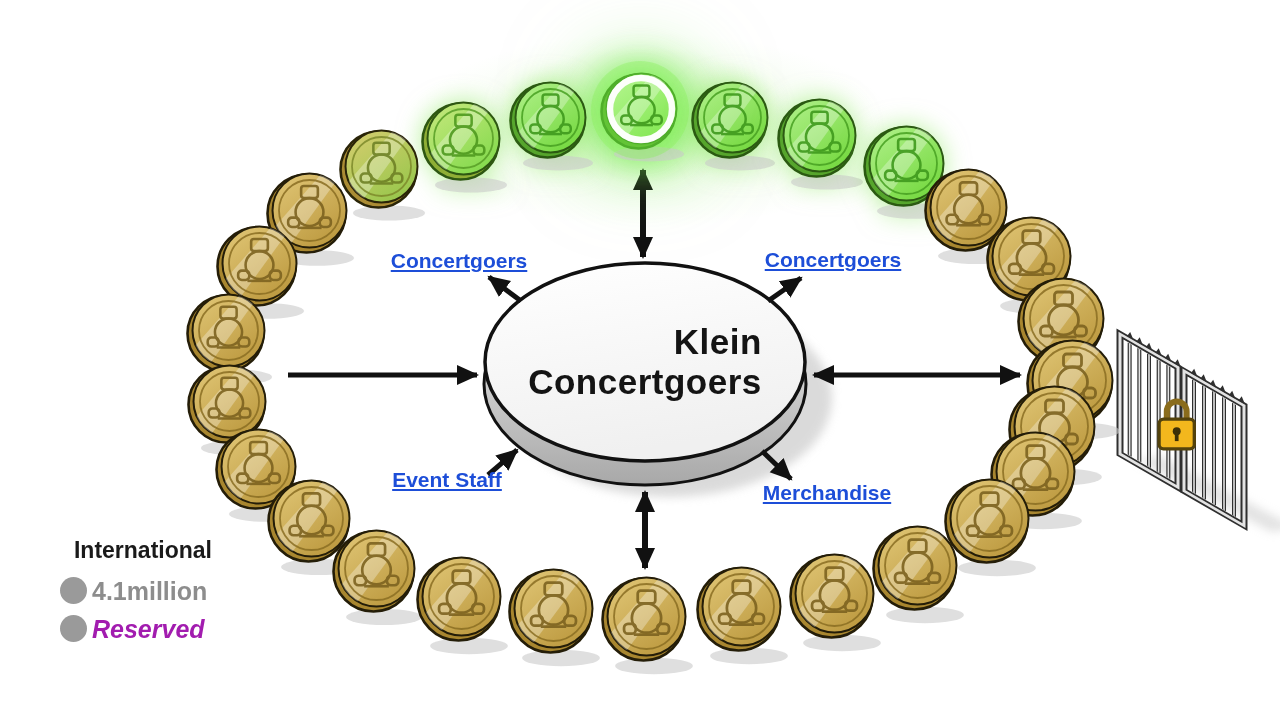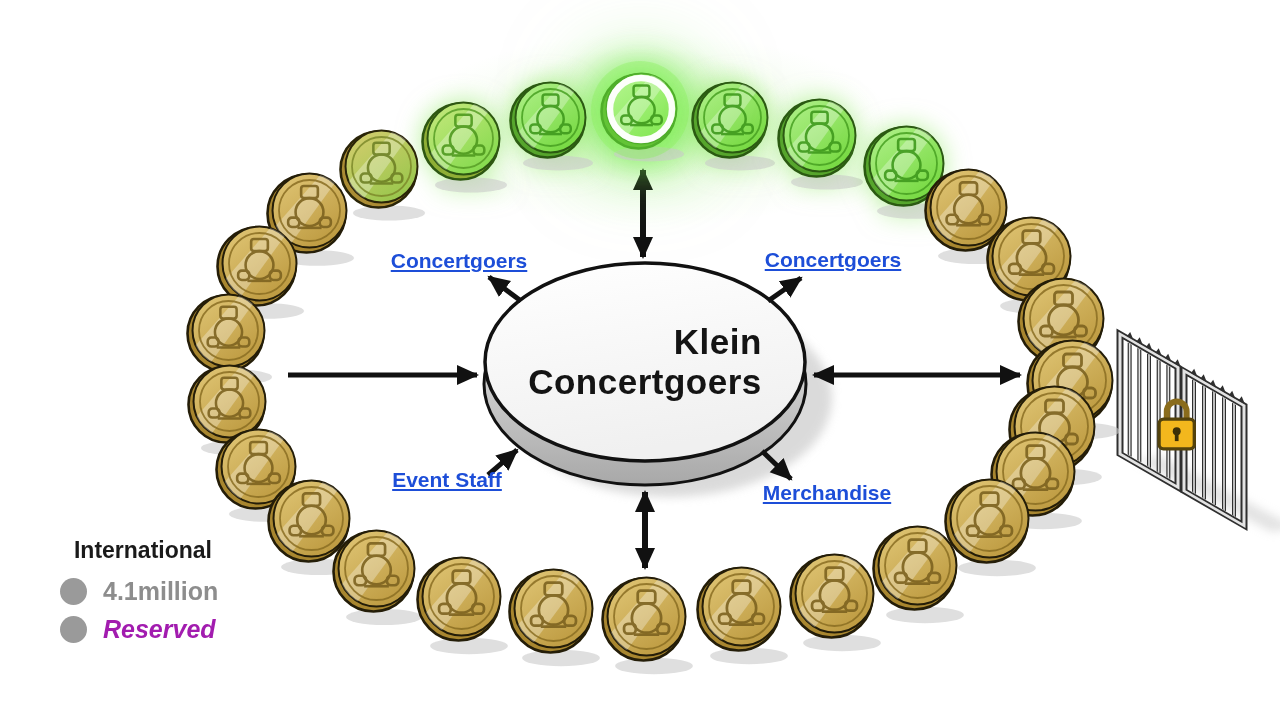--- a/index.html
+++ b/index.html
@@ -23,21 +23,21 @@
     position:absolute;left:645px;top:363px;transform:translate(-50%,-52%);
     text-align:right;font-weight:bold;font-size:35px;line-height:1.13;color:#141414;letter-spacing:0.5px;
   }
   .spoke-label{
     position:absolute;transform:translate(-50%,-50%);
     font-weight:bold;font-size:21px;color:#1d4ed8;white-space:nowrap;text-decoration:underline;
   }
   .legend{position:absolute;left:38px;top:536px;width:210px;}
   .legend-title{font-weight:bold;font-size:23px;line-height:1.25;color:#1a1a1a;text-align:center;}
   .legend-items{margin-top:12px;}
-  .legend-item{display:flex;align-items:center;gap:16px;margin:9px 0 0 22px;font-weight:bold;font-size:25px;color:#8d8d8d;}
+  .legend-item{display:flex;align-items:flex-start;gap:5px;margin:9px 0 0 22px;font-weight:bold;font-size:25px;color:#8d8d8d;}
   .legend-dot{width:27px;height:27px;border-radius:50%;flex:none;}
 </style>
 </head>
 <body>
 
 <div class="canvas">
   <div class="glow-backdrop"></div>
 
   <svg class="overlay" width="1280" height="720" viewBox="0 0 1280 720">
     <defs>

